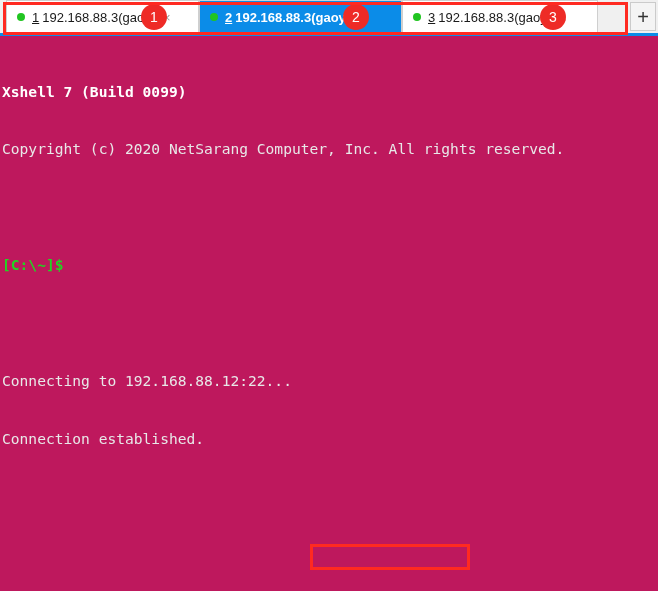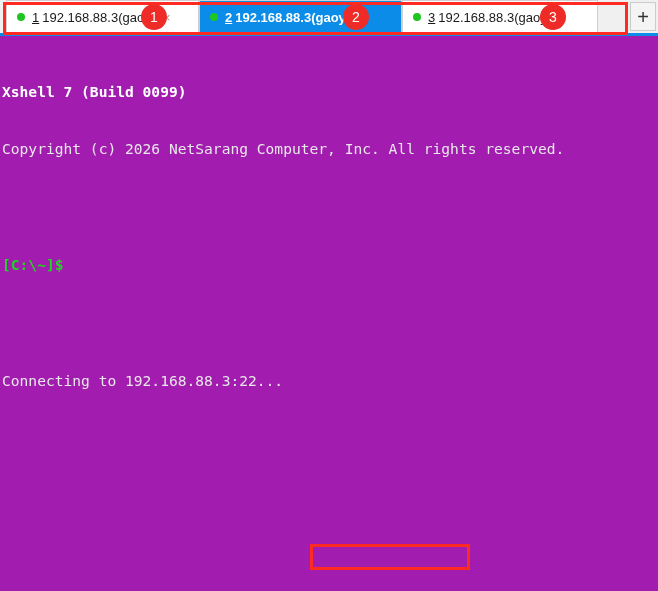--- a/index.html
+++ b/index.html
@@ -144,21 +144,21 @@
     pointer-events: none;
   }
 
   
   #terminal {
     position: absolute;
     left: 0;
     top: 36px;
     width: 658px;
     height: 555px;
-    background: #a21caf;
+    background: #be185d;
     color: #d6d6d6;
     font-family: "DejaVu Sans Mono", "Liberation Mono", monospace;
     font-size: 14.6px;
     line-height: 19.3px;
     padding: 7px 0 0 2px;
     box-sizing: border-box;
     overflow: hidden;
     white-space: pre;
   }
   .ln { height: 19.3px; }
@@ -215,25 +215,26 @@
   <div class="tab-badge" id="badge1">2</div>
   <div class="tab-badge" id="badge2">3</div>
 
   <div id="newtab">+</div>
 
   <div id="tabs-annotation"></div>
 </div>
 
 <div id="terminal">
   <div class="ln c-bold">Xshell 7 (Build 0099)</div>
-  <div class="ln c-white">Copyright (c) 2026 NetSarang Computer, Inc. All rights reserved.</div>
+  <div class="ln c-white">Copyright (c) 2020 NetSarang Computer, Inc. All rights reserved.</div>
   <div class="ln c-white"></div>
   <div class="ln c-green">[C:\~]$ </div>
   <div class="ln c-white"></div>
-  <div class="ln c-white">Connecting to 192.168.88.3:22...</div>
+  <div class="ln c-white">Connecting to 192.168.88.12:22...</div>
+  <div class="ln c-white">Connection established.</div>
   
   
   
   
   
   
   
   
   
   

